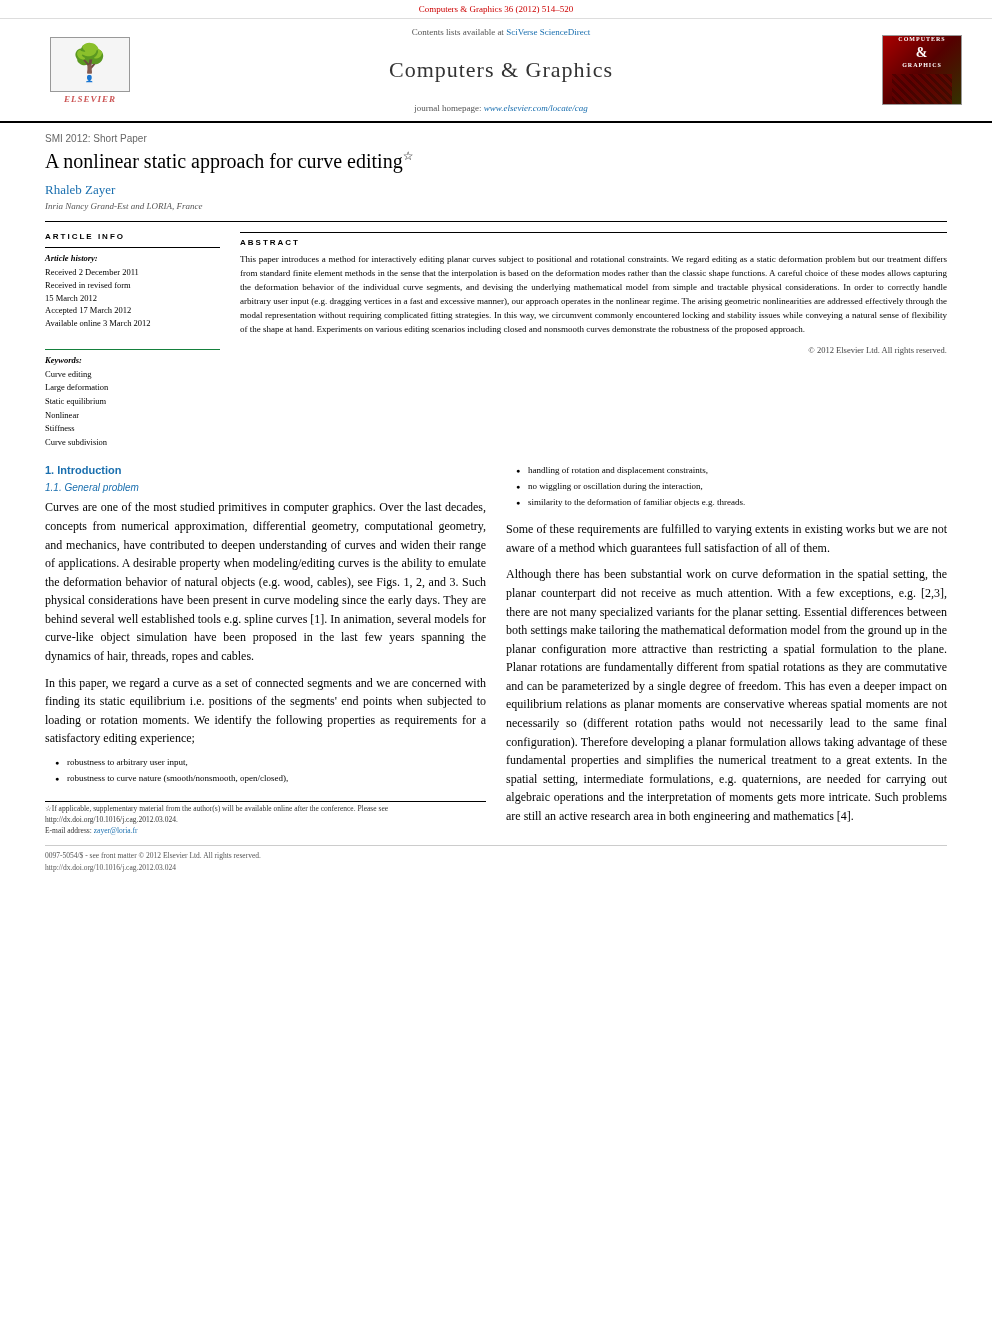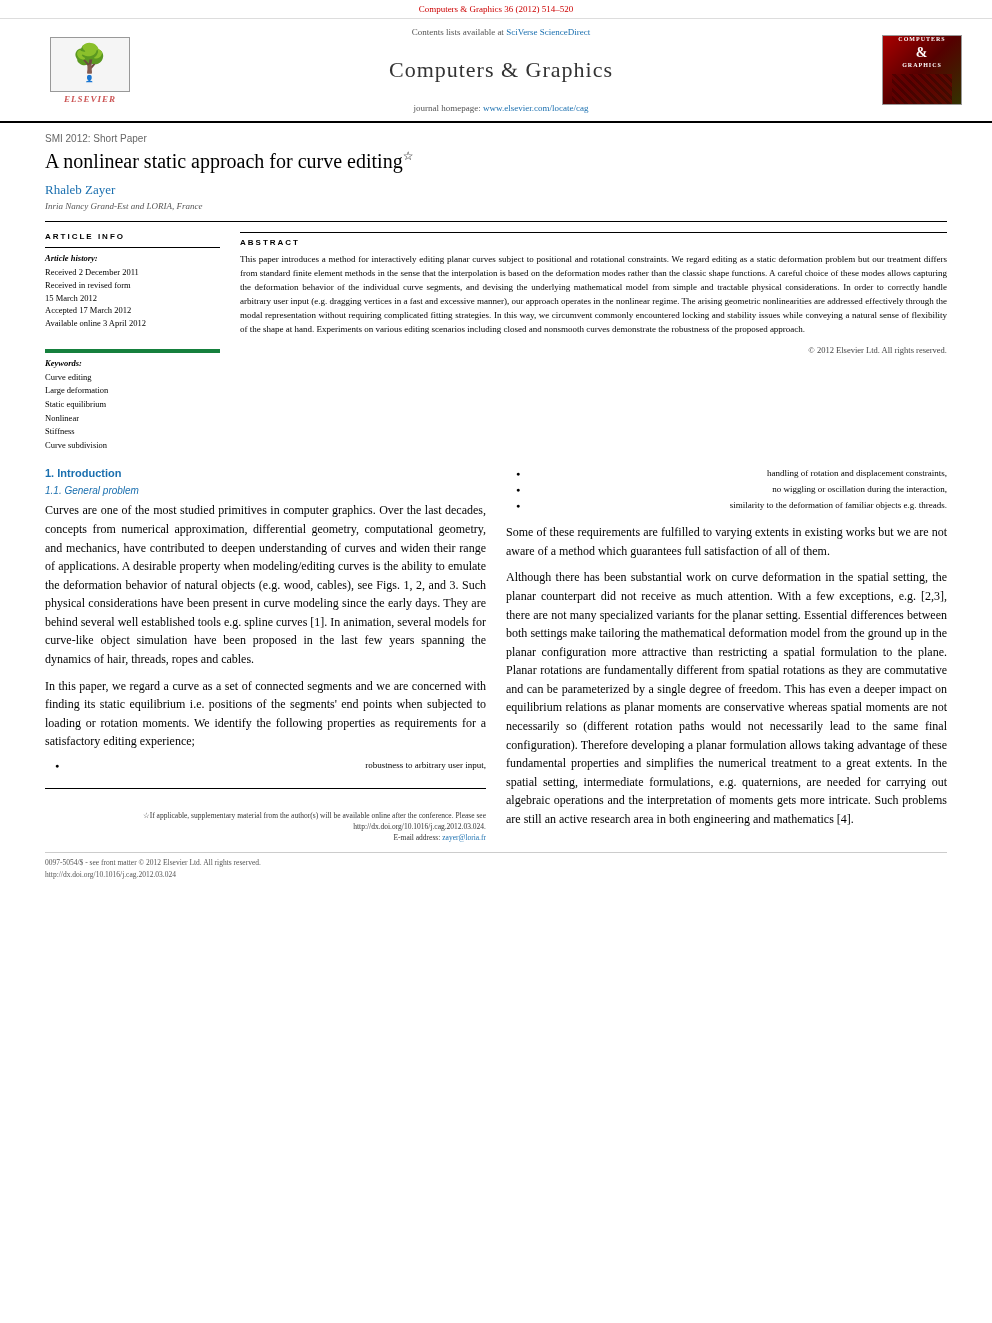--- a/index.html
+++ b/index.html
@@ -179,21 +179,21 @@
       font-style: italic;
       font-weight: bold;
       margin-bottom: 3px;
     }
     .history-item {
       font-size: 8.5px;
       line-height: 1.5;
     }
 
     .keywords-section {
-      border-top: 4px solid #15803d;
+      border-top: 1px solid #15803d;
       padding-top: 5px;
       margin-top: 19px;
     }
     .keywords-label {
       font-size: 8.5px;
       font-style: italic;
       font-weight: bold;
       margin-bottom: 3px;
     }
     .keyword-item {
@@ -259,36 +259,34 @@
       margin: 6px 0 6px 10px;
       padding: 0;
       list-style: none;
     }
     .bullet-list li {
       font-size: 9px;
       line-height: 1.55;
       padding-left: 12px;
       position: relative;
       margin-bottom: 2px;
-      text-align: right;
     }
     .bullet-list li::before {
       content: '●';
       position: absolute;
       left: 0;
       font-size: 7px;
       top: 2px;
     }
 
     
     .footnote-area {
       border-top: 1px solid #000;
       margin-top: 15px;
-      padding-top: 21px;
-      text-align: right;
+      padding-top: 1px;
     }
     .footnote-text {
       font-size: 7.5px;
       line-height: 1.5;
       color: #333;
     }
 
     .bottom-bar {
       margin-top: 8px;
       padding-top: 4px;
@@ -320,21 +318,21 @@
 
   <div class="journal-header-center">
     <div class="sciverse-text">
       <span>Contents lists available at </span>
       <span style="color:#1a6faf;">SciVerse ScienceDirect</span>
     </div>
     <div class="journal-title-main">Computers &amp; Graphics</div>
     <div class="journal-homepage">
       <span>journal homepage:</span>
       <span> </span>
-      <span style="color:#1a6faf;">www.elsevier.com/locate/cag</span>
+      <span style="color:#1a6faf;font-style:italic;">www.elsevier.com/locate/cag</span>
     </div>
   </div>
 
   <div class="journal-header-right">
     <div class="cg-logo-box">
       <span class="cg-top">COMPUTERS</span>
       <span class="cg-middle">&amp;</span>
       <span class="cg-top">GRAPHICS</span>
       <div style="width:60px; height:30px; background: repeating-linear-gradient(45deg, #600, #600 3px, #400 3px, #400 6px); margin-top:4px; opacity:0.7;"></div>
     </div>
@@ -361,21 +359,21 @@
         <div class="history-item">
           <span>Received in revised form</span>
         </div>
         <div class="history-item">
           <span>15 March 2012</span>
         </div>
         <div class="history-item">
           <span>Accepted 17 March 2012</span>
         </div>
         <div class="history-item">
-          <span>Available online 3 April 2012</span>
+          <span>Available online 3 March 2012</span>
         </div>
       </div>
 
       <div class="keywords-section">
         <div class="keywords-label">Keywords:</div>
         <div class="keyword-item">Curve editing</div>
         <div class="keyword-item">Large deformation</div>
         <div class="keyword-item">Static equilibrium</div>
         <div class="keyword-item">Nonlinear</div>
         <div class="keyword-item">Stiffness</div>
@@ -401,20 +399,21 @@
       </div>
       <div class="subsection-heading">
         <span>1.1.</span>
         <span> </span>
         <span>General problem</span>
       </div>
       <div class="body-text">Curves are one of the most studied primitives in computer graphics. Over the last decades, concepts from numerical approximation, differential geometry, computational geometry, and mechanics, have contributed to deepen understanding of curves and widen their range of applications. A desirable property when modeling/editing curves is the ability to emulate the deformation behavior of natural objects (e.g. wood, cables), see Figs. 1, 2, and 3. Such physical considerations have been present in curve modeling since the early days. They are behind several well established tools e.g. spline curves [1]. In animation, several models for curve-like object simulation have been proposed in the last few years spanning the dynamics of hair, threads, ropes and cables.</div>
       <div class="body-text">In this paper, we regard a curve as a set of connected segments and we are concerned with finding its static equilibrium i.e. positions of the segments' end points when subjected to loading or rotation moments. We identify the following properties as requirements for a satisfactory editing experience;</div>
       <ul class="bullet-list">
         <li>robustness to arbitrary user input,</li>
+        <li>robustness to curve nature (smooth/nonsmooth, open/closed),</li>
       </ul>
 
       <div class="footnote-area">
         <div class="footnote-text">
           <span>☆If applicable, supplementary material from the author(s) will be available online after the conference. Please see http://dx.doi.org/10.1016/j.cag.2012.03.024.</span>
         </div>
         <div class="footnote-text">
           <span>E-mail address:</span>
           <span> </span>
           <span style="color:#1a6faf;">zayer@loria.fr</span>

